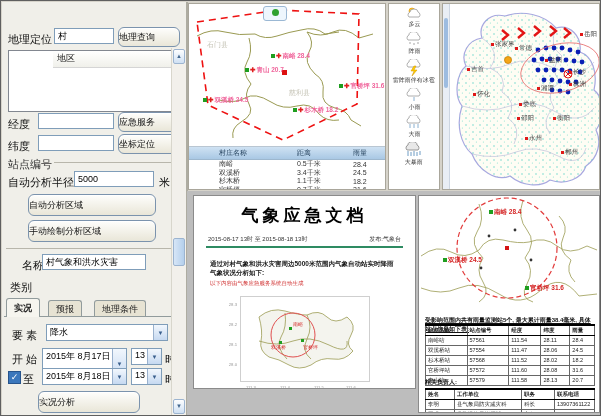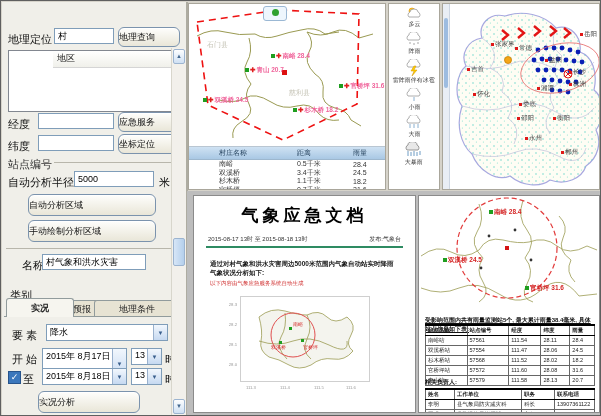--- a/index.html
+++ b/index.html
@@ -21,21 +21,21 @@
        box-shadow:inset 0 1px 0 #fff;}
   .combo{position:absolute;border:1px solid #7f9db9;background:#fff;box-sizing:border-box;}
   .combo .val{position:absolute;left:3px;top:1px;font-size:9px;white-space:nowrap;}
   .combo .dd{position:absolute;right:0;top:0;bottom:0;width:13px;background:linear-gradient(#f2f7fd,#c6d9f1);
              border-left:1px solid #9ab1cd;display:flex;align-items:center;justify-content:center;
              font-size:6px;color:#3a5f8d;}
   .group-line{position:absolute;height:1px;background:#b8b6ab;}
   .listbox{position:absolute;border:1px solid #828790;background:#fff;}
   .listbox .hd{height:14px;border-bottom:1px solid #d5d5d5;background:linear-gradient(#fff,#f0f0ea);
                font-size:9px;padding:1px 4px;color:#222;margin-left:44px;}
-  .tab{position:absolute;height:16px;padding:0 24px;font-size:9px;display:flex;align-items:center;
+  .tab{position:absolute;height:16px;padding:0 7px;font-size:9px;display:flex;align-items:center;
        border:1px solid #919b9c;border-bottom:none;border-radius:3px 3px 0 0;background:#e7e3d3;color:#222;}
   .tab.active{background:#f6f5ef;height:18px;font-weight:bold;z-index:2;}
   .chk{position:absolute;width:11px;height:11px;background:#3b77bc;border:1px solid #27548c;color:#fff;
        font-size:9px;line-height:11px;text-align:center;}
   
   .sbv{position:absolute;background:#f2f0eb;border-left:1px solid #d8d6cc;}
   .sb-btn{position:absolute;left:1px;right:1px;height:13px;border:1px solid #9cb4d0;border-radius:2px;
           background:linear-gradient(#fdfeff,#cfe0f3);color:#44688f;font-size:6px;text-align:center;line-height:13px;}
   .sb-thumb{position:absolute;left:1px;right:1px;border:1px solid #9cb4d0;border-radius:2px;
             background:linear-gradient(90deg,#d7e6f7,#b4cfec);}
@@ -109,21 +109,21 @@
     <div class="btn" style="left:26px;top:218px;width:126px;height:20px;">
       <span>手动绘制分析区域</span>
     </div>
     <div class="btn" style="left:26px;top:192px;width:126px;height:20px;">
       <span>自动分析区域</span>
     </div>
     <div class="group-line" style="left:4px;top:246px;width:170px;"></div>
 
     <span class="abs lbl" style="left:20px;top:256px;">名称</span>
     <input class="tin" style="left: 40px; top: 252px; width: 104px; height: 16px;" value="村气象和洪水灾害">
-    <span class="abs lbl" style="left:8px;top:286px;">类别</span>
+    <span class="abs lbl" style="left:8px;top:278px;">类别</span>
 
     <div class="tab active" style="left:4px;top:296px;">
       <span>实况</span>
     </div>
     <div class="tab" style="left:46px;top:298px;">
       <span>预报</span>
     </div>
     <div class="tab" style="left:92px;top:298px;">
       <span>地理条件</span>
     </div>
@@ -363,21 +363,21 @@
     <span class="city" style="left:126px;top:76px;"><span class="dot"></span><span>株洲</span></span>
     <span class="city" style="left:76px;top:96px;"><span class="dot"></span><span>娄底</span></span>
     <span class="city" style="left:74px;top:110px;"><span class="dot"></span><span>邵阳</span></span>
     <span class="city" style="left:110px;top:110px;"><span class="dot"></span><span>衡阳</span></span>
     <span class="city" style="left:82px;top:130px;"><span class="dot"></span><span>永州</span></span>
     <span class="city" style="left:118px;top:144px;"><span class="dot"></span><span>郴州</span></span>
   </div>
 
   <div class="abs docarea">
 
-    <div class="page" style="left:6px;top:4px;width:223px;height:218px;">
+    <div class="page" style="left:6px;top:4px;width:223px;height:194px;">
       <div class="doc-title" style="margin-top:8px;">气象应急文档</div>
       <div class="meta" style="margin:8px 14px 0;">
         <span>2015-08-17 13时 至 2015-08-18 13时</span>
         <span>发布:气象台</span>
       </div>
       <div class="greenline" style="margin:2px 12px 0;"></div>
       <div class="para" style="margin:12px 16px 0;">通过对村气象和洪水灾害周边5000米范围内气象自动站实时降雨气象状况分析如下:</div>
       <div class="note" style="margin:2px 16px 0;">以下内容由气象应急服务系统自动生成</div>
       <div class="cap-c" style="margin-top:14px;">降雨日变化趋势</div>
 

